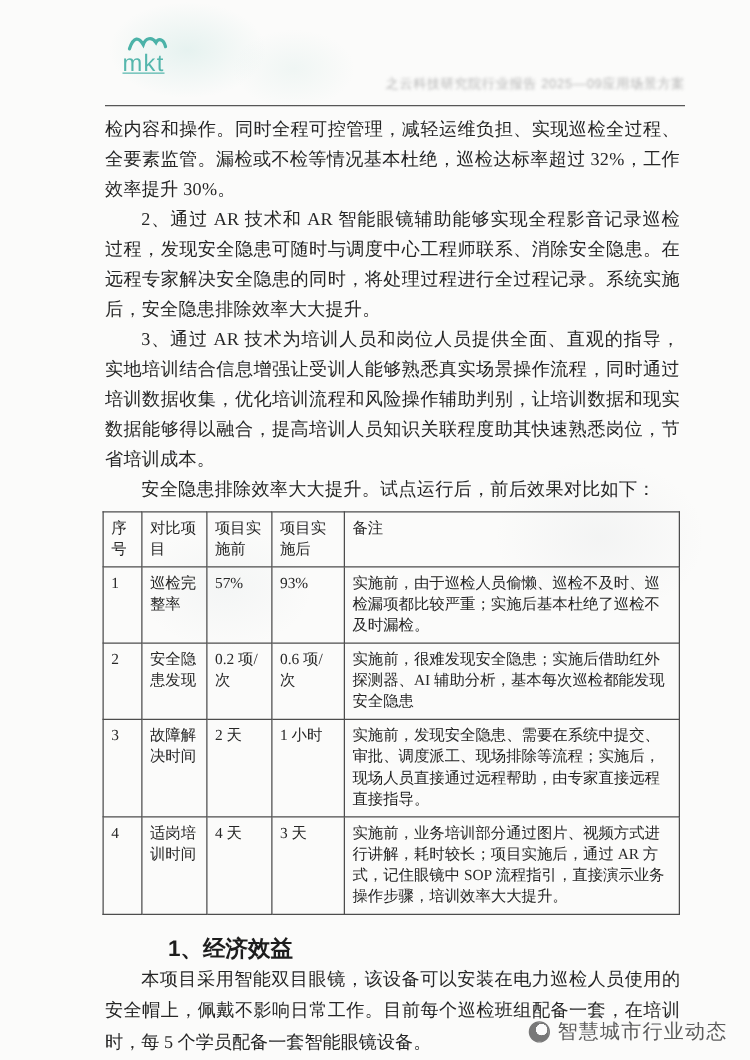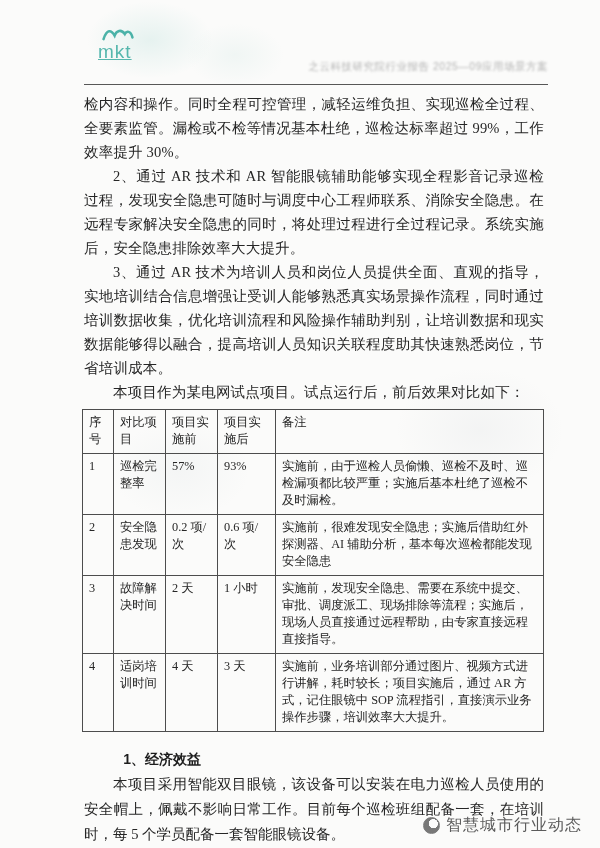--- a/index.html
+++ b/index.html
@@ -75,21 +75,21 @@
   col.c-before{width:52px;}
   col.c-after{width:58px;}
   
   .sec{margin:14px 56px 0 84px;font-size:14.5px;line-height:25px;text-align:justify;}
   .sec h3{
     margin:0 0 2px 0;font-size:14.5px;line-height:26px;font-weight:700;color:#1d1d1d;
     font-family:"Liberation Sans","DejaVu Sans",sans-serif;
     text-indent:1.4em;letter-spacing:.3px;
   }
   .sec h4{
-    margin:0;font-size:14px;line-height:26px;font-weight:700;color:#1d1d1d;
+    margin:0;font-size:18px;line-height:26px;font-weight:700;color:#1d1d1d;
     font-family:"Liberation Sans","DejaVu Sans",sans-serif;
     text-indent:2.8em;
   }
   .sec p{margin:0;text-indent:2em;}
   .brand{
     position:absolute;right:18px;bottom:12px;
     display:flex;align-items:center;gap:6px;
     font-family:"Liberation Sans","DejaVu Sans",sans-serif;
     color:#4a4a4a;font-weight:400;font-size:16px;
     letter-spacing:1px;opacity:.9;filter:blur(.3px);
@@ -110,24 +110,24 @@
       <svg class="glyph" viewBox="0 0 40 18">
         <path d="M3,15 C7,3 12,4 16,11 C18,5 24,3 28,9 C30,5 35,5 37,13" fill="none" stroke="#2fa79b" stroke-width="3" stroke-linecap="round"></path>
       </svg>
       <span class="word">mkt</span>
     </div>
     <div class="hdr-watermark">之云科技研究院行业报告 2025—09应用场景方案</div>
     <div class="hdr-rule"></div>
   </div>
 
   <div class="doc">
-    <p>检内容和操作。同时全程可控管理，减轻运维负担、实现巡检全过程、全要素监管。漏检或不检等情况基本杜绝，巡检达标率超过 99%，工作效率提升 30%。</p>
+    <p>检内容和操作。同时全程可控管理，减轻运维负担、实现巡检全过程、全要素监管。漏检或不检等情况基本杜绝，巡检达标率超过 32%，工作效率提升 30%。</p>
     <p class="ind">2、通过 AR 技术和 AR 智能眼镜辅助能够实现全程影音记录巡检过程，发现安全隐患可随时与调度中心工程师联系、消除安全隐患。在远程专家解决安全隐患的同时，将处理过程进行全过程记录。系统实施后，安全隐患排除效率大大提升。</p>
     <p class="ind">3、通过 AR 技术为培训人员和岗位人员提供全面、直观的指导，实地培训结合信息增强让受训人能够熟悉真实场景操作流程，同时通过培训数据收集，优化培训流程和风险操作辅助判别，让培训数据和现实数据能够得以融合，提高培训人员知识关联程度助其快速熟悉岗位，节省培训成本。</p>
-    <p class="ind">本项目作为某电网试点项目。试点运行后，前后效果对比如下：</p>
+    <p class="ind">安全隐患排除效率大大提升。试点运行后，前后效果对比如下：</p>
   </div>
 
   <table class="cmp">
     <colgroup>
       <col class="c-no">
         <col class="c-item">
         <col class="c-before">
         <col class="c-after">
         <col class="c-remark">
     </colgroup>

